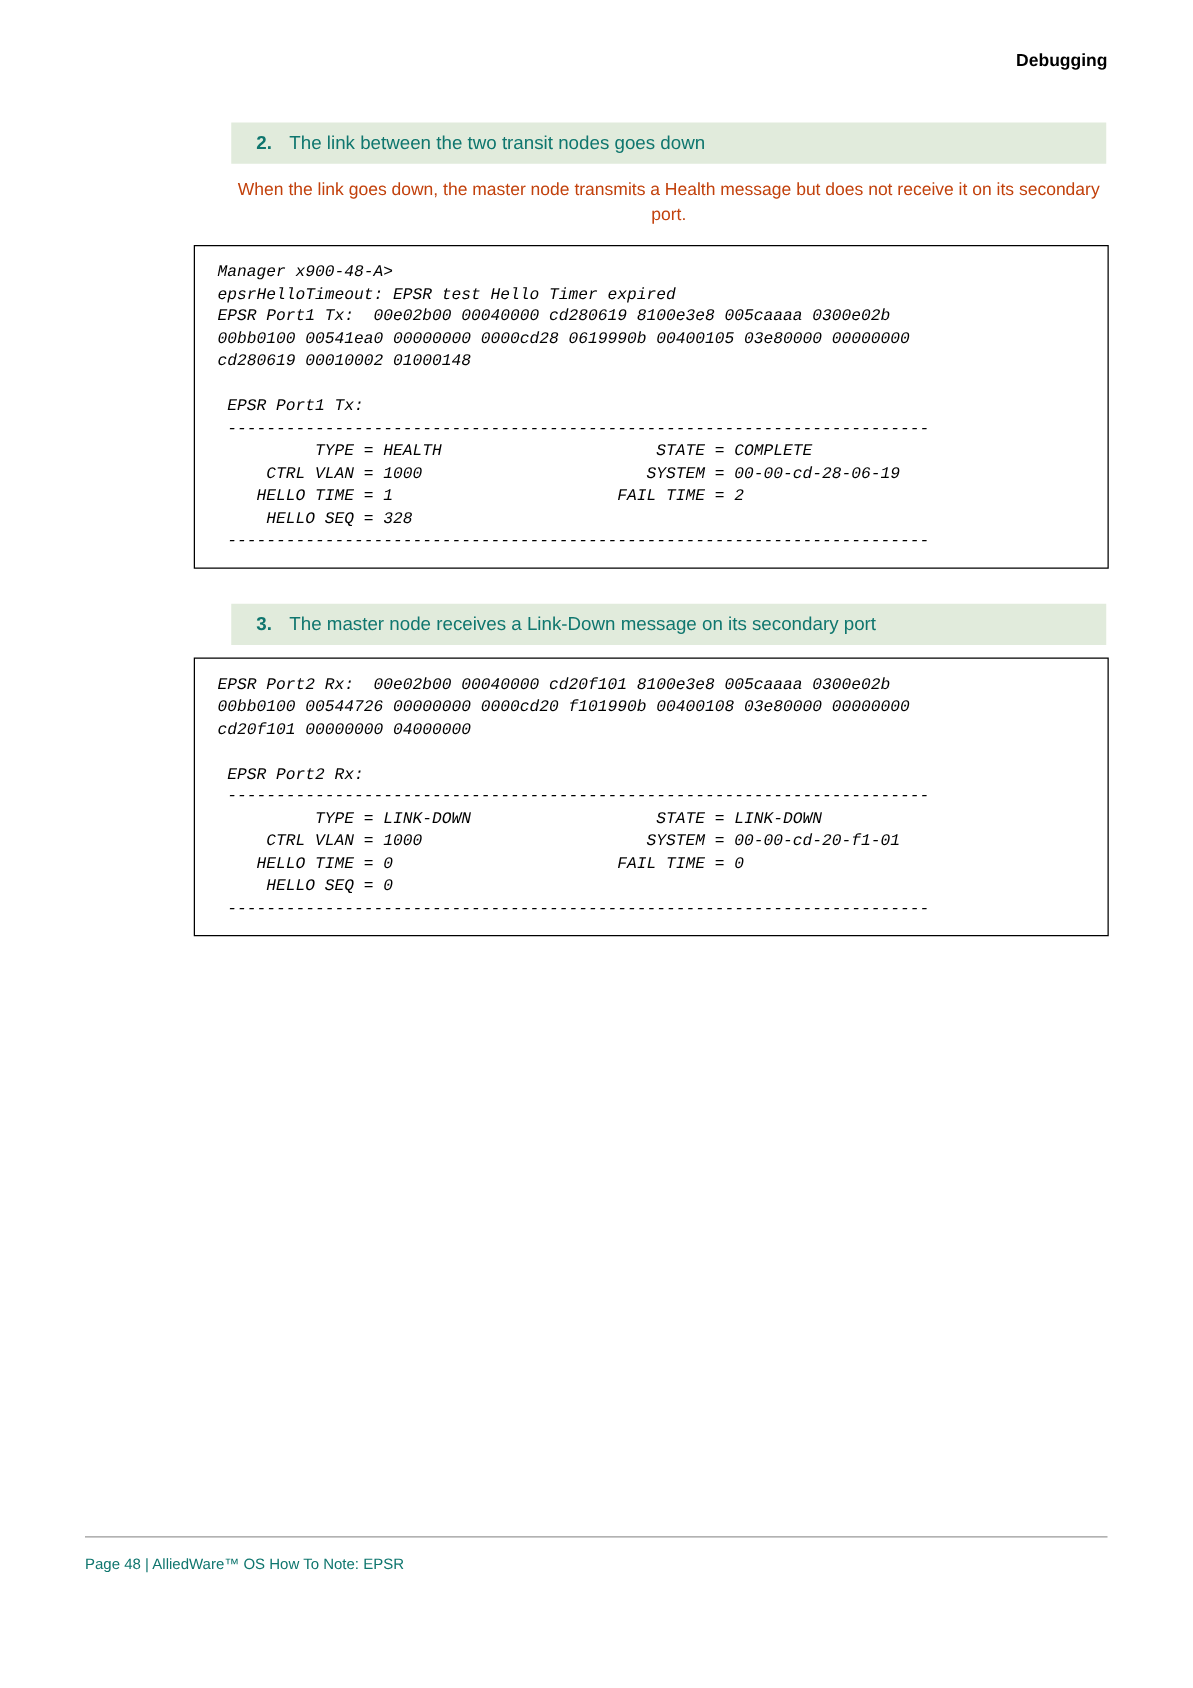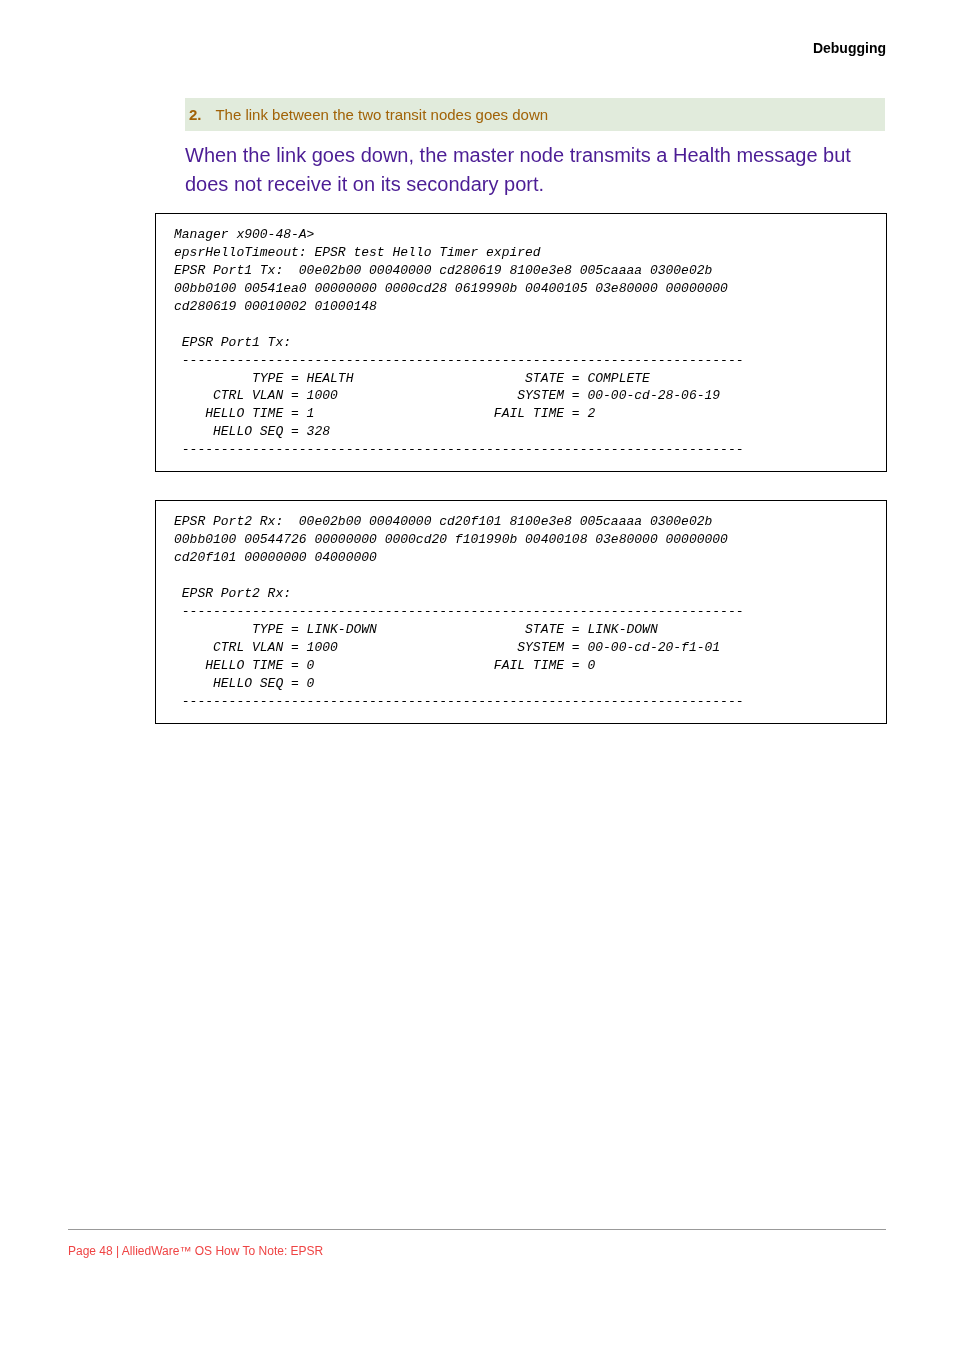--- a/index.html
+++ b/index.html
@@ -28,36 +28,37 @@
     font-size: 14px;
   }
   .content {
     position: absolute;
     top: 98px;
     left: 185px;
     width: 700px;
   }
   .step-bar {
     background: #e1ebdc;
-    padding: 8px 4px;
+    padding: 8px 20px;
     font-size: 15px;
-    color: #a16207;
+    color: #0f766e;
     margin-bottom: 10px;
   }
   .step-bar .num {
     font-weight: bold;
     margin-right: 10px;
   }
   .step-bar .title {
   }
   .body-text {
-    font-size: 20px;
+    font-size: 14px;
     line-height: 1.45;
     margin: 6px 0 14px 0;
-    color: #4c1d95;
+    color: #c2410c;
+    text-align: center;
   }
   .code-box-outer {
     border: 1px solid #000;
     margin-left: -30px;
     width: 730px;
     padding: 12px 0 12px 0;
     margin-bottom: 28px;
   }
   .code-box {
     font-family: "Courier New", Courier, monospace;
@@ -73,21 +74,21 @@
     left: 68px;
     right: 68px;
     bottom: 70px;
     border-top: 1px solid #999;
   }
   .footer-text {
     position: absolute;
     left: 68px;
     bottom: 42px;
     font-size: 12px;
-    color: #ef4444;
+    color: #0f766e;
   }
 </style>
 </head>
 <body>
 
 <div class="page">
 
   <div class="header-label">Debugging</div>
 
   <div class="content">
@@ -108,20 +109,24 @@
 
  EPSR Port1 Tx:
  ------------------------------------------------------------------------
           TYPE = HEALTH                      STATE = COMPLETE
      CTRL VLAN = 1000                       SYSTEM = 00-00-cd-28-06-19
     HELLO TIME = 1                       FAIL TIME = 2
      HELLO SEQ = 328
  ------------------------------------------------------------------------</div>
     </div>
 
+    <div class="step-bar">
+      <span class="num">3.</span>
+      <span class="title">The master node receives a Link-Down message on its secondary port</span>
+    </div>
 
 
     <div class="code-box-outer">
       <div class="code-box">EPSR Port2 Rx:  00e02b00 00040000 cd20f101 8100e3e8 005caaaa 0300e02b 
 00bb0100 00544726 00000000 0000cd20 f101990b 00400108 03e80000 00000000 
 cd20f101 00000000 04000000 
 
  EPSR Port2 Rx:
  ------------------------------------------------------------------------
           TYPE = LINK-DOWN                   STATE = LINK-DOWN

